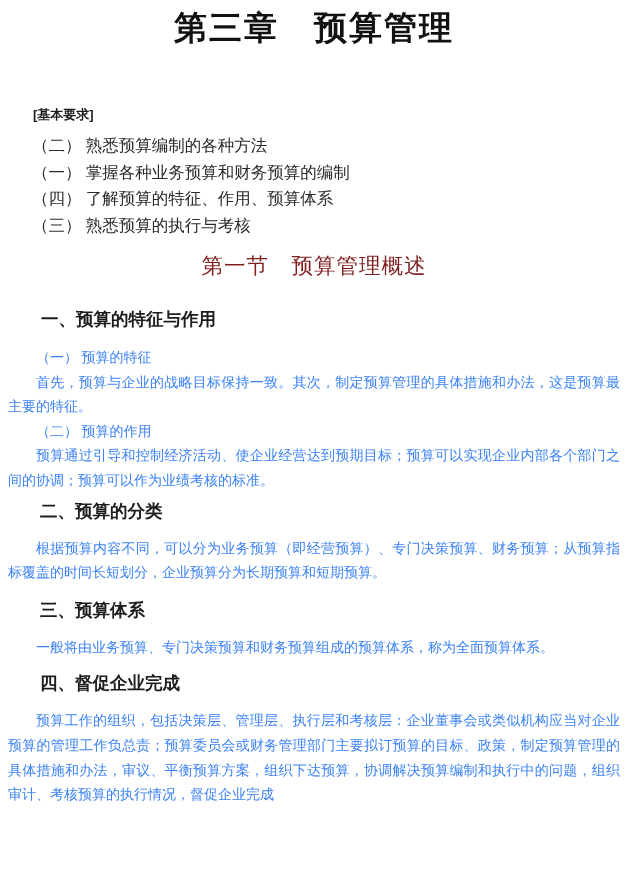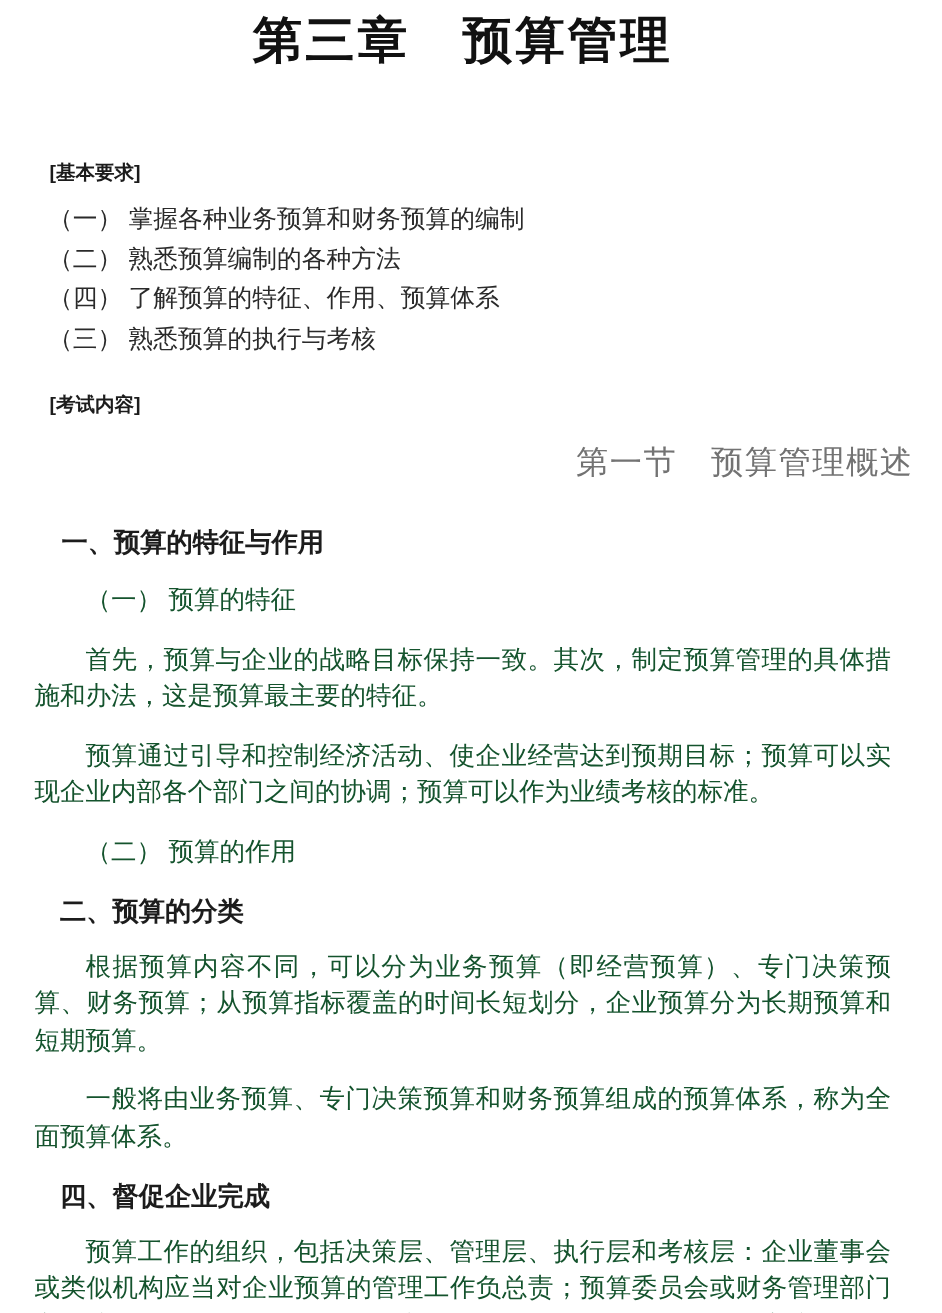--- a/index.html
+++ b/index.html
@@ -8,21 +8,21 @@
     width: 628px;
     height: 875px;
     background: #ffffff;
     overflow: hidden;
     color: #222222;
     font-family: "Liberation Serif", serif;
   }
   .page {
     width: 628px;
     height: 875px;
-    padding: 8px 19px 0 8px;
+    padding: 8px 8px 0 8px;
   }
   .chapter-title {
     margin: 0;
     font-family: "Liberation Serif", serif;
     font-weight: 700;
     font-size: 33px;
     line-height: 40px;
     text-align: center;
     letter-spacing: 2px;
     color: #111111;
@@ -44,81 +44,81 @@
   .req-item {
     font-size: 16.5px;
     line-height: 26.5px;
     color: #2a2a2a;
   }
   .section-title {
     margin: 12px 0 0 0;
     font-weight: 400;
     font-size: 21.5px;
     line-height: 30px;
-    text-align: right;
+    text-align: center;
     letter-spacing: 1px;
-    color: #737373;
+    color: #7f1d1d;
   }
   .num-heading {
     margin: 0 0 0 32px;
     font-family: "Liberation Sans", sans-serif;
     font-weight: 700;
     font-size: 17.5px;
     line-height: 22px;
     color: #1c1c1c;
   }
   .num-heading.h1gap { margin-top: 27px; margin-left: 33px; }
   .num-heading.h2gap { margin-top: 6px; }
   .num-heading.h3gap { margin-top: 13px; }
   .num-heading.h4gap { margin-top: 12px; }
   .body-text {
-    margin: 15px;
-    font-size: 17px;
+    margin: 0;
+    font-size: 14px;
     line-height: 24.6px;
     text-indent: 2em;
     text-align: justify;
-    color: #14532d;
+    color: #3b82f6;
   }
   .body-text.first-after-head { margin-top: 16px; }
   .body-text.para-gap { margin-top: 15px; }
 </style>
 </head>
 <body>
 
 <div class="page">
 
   <h1 class="chapter-title">第三章　预算管理</h1>
 
   <div class="bracket-label">[基本要求]</div>
 
   <div class="req-list">
+    <div class="req-item">（二） 熟悉预算编制的各种方法</div>
     <div class="req-item">（一） 掌握各种业务预算和财务预算的编制</div>
-    <div class="req-item">（二） 熟悉预算编制的各种方法</div>
     <div class="req-item">（四） 了解预算的特征、作用、预算体系</div>
     <div class="req-item">（三） 熟悉预算的执行与考核</div>
   </div>
 
-  <div class="bracket-label exam">[考试内容]</div>
 
   <h2 class="section-title">第一节　预算管理概述</h2>
 
   <h3 class="num-heading h1gap">一、预算的特征与作用</h3>
 
   <p class="body-text first-after-head">（一） 预算的特征</p>
 
   <p class="body-text">首先，预算与企业的战略目标保持一致。其次，制定预算管理的具体措施和办法，这是预算最主要的特征。</p>
 
+  <p class="body-text">（二） 预算的作用</p>
+
   <p class="body-text">预算通过引导和控制经济活动、使企业经营达到预期目标；预算可以实现企业内部各个部门之间的协调；预算可以作为业绩考核的标准。</p>
-
-  <p class="body-text">（二） 预算的作用</p>
 
   <h3 class="num-heading h2gap">二、预算的分类</h3>
 
   <p class="body-text para-gap">根据预算内容不同，可以分为业务预算（即经营预算）、专门决策预算、财务预算；从预算指标覆盖的时间长短划分，企业预算分为长期预算和短期预算。</p>
 
+  <h3 class="num-heading h3gap">三、预算体系</h3>
 
   <p class="body-text para-gap">一般将由业务预算、专门决策预算和财务预算组成的预算体系，称为全面预算体系。</p>
 
   <h3 class="num-heading h4gap">四、督促企业完成</h3>
 
   <p class="body-text para-gap">预算工作的组织，包括决策层、管理层、执行层和考核层：企业董事会或类似机构应当对企业预算的管理工作负总责；预算委员会或财务管理部门主要拟订预算的目标、政策，制定预算管理的具体措施和办法，审议、平衡预算方案，组织下达预算，协调解决预算编制和执行中的问题，组织审计、考核预算的执行情况，督促企业完成</p>
 
 </div>
 
 </body></html>

